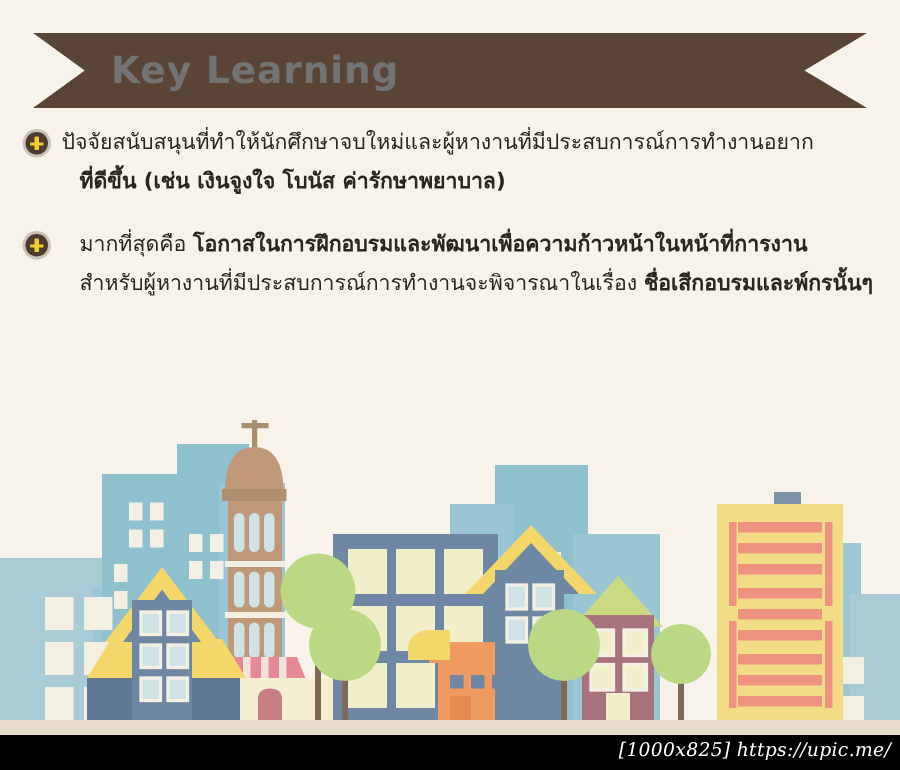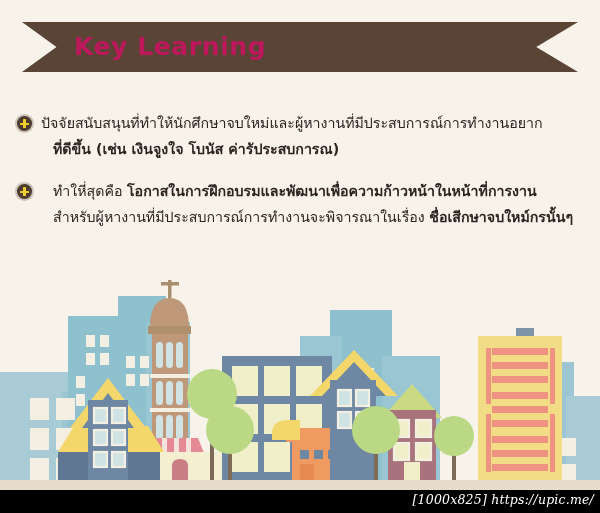--- a/index.html
+++ b/index.html
@@ -43,35 +43,34 @@
        0% 100%,
        6.2% 50%
     );
   }
   .ribbon-title {
     position: absolute;
     left: 52px;
     top: 0;
     height: 50px;
     line-height: 50px;
-    color: #be185d;
+    color: #737373;
     font-size: 25px;
     font-weight: bold;
     letter-spacing: 0.6px;
     white-space: nowrap;
     font-family: "DejaVu Sans", "Liberation Sans", sans-serif;
   }
 
   
   .content {
     position: absolute;
     left: 0;
     top: 82px;
     width: 480px;
-    margin-top: 28px;
   }
   .bullet-block {
     position: relative;
     padding-left: 41px;
     padding-right: 12px;
     margin-bottom: 16px;
   }
   .bullet-icon {
     position: absolute;
     left: 17px;
@@ -147,31 +146,31 @@
   </div>
 
   <div class="content">
 
     <div class="bullet-block">
       <span class="bullet-icon"></span>
       <div class="line">
         <span>ปัจจัยสนับสนุนที่ทำให้นักศึกษาจบใหม่และผู้หางานที่มีประสบการณ์การทำงานอยาก</span>
       </div>
       <div class="line indent">
-        <b>ที่ดีขึ้น (เช่น เงินจูงใจ โบนัส ค่ารัประสบการณ)</b>
+        <b>ที่ดีขึ้น (เช่น เงินจูงใจ โบนัส ค่ารักษาพยาบาล)</b>
       </div>
     </div>
 
     <div class="bullet-block">
       <span class="bullet-icon"></span>
       <div class="line indent">
-        <span>ทำใหี่สุดคือ </span><b>โอกาสในการฝึกอบรมและพัฒนาเพื่อความก้าวหน้าในหน้าที่การงาน</b>
+        <span>มากที่สุดคือ </span><b>โอกาสในการฝึกอบรมและพัฒนาเพื่อความก้าวหน้าในหน้าที่การงาน</b>
       </div>
       <div class="line indent">
-        <span>สำหรับผู้หางานที่มีประสบการณ์การทำงานจะพิจารณาในเรื่อง </span><b>ชื่อเสีกษาจบใหม์กรนั้นๆ</b>
+        <span>สำหรับผู้หางานที่มีประสบการณ์การทำงานจะพิจารณาในเรื่อง </span><b>ชื่อเสีกอบรมและพ์กรนั้นๆ</b>
       </div>
     </div>
 
   </div>
 
   <div class="city">
     <svg viewBox="0 0 600 210" xmlns="http://www.w3.org/2000/svg">
 
       <g>
         <rect x="0" y="92" width="78" height="108" fill="#A8CBD6"></rect>

